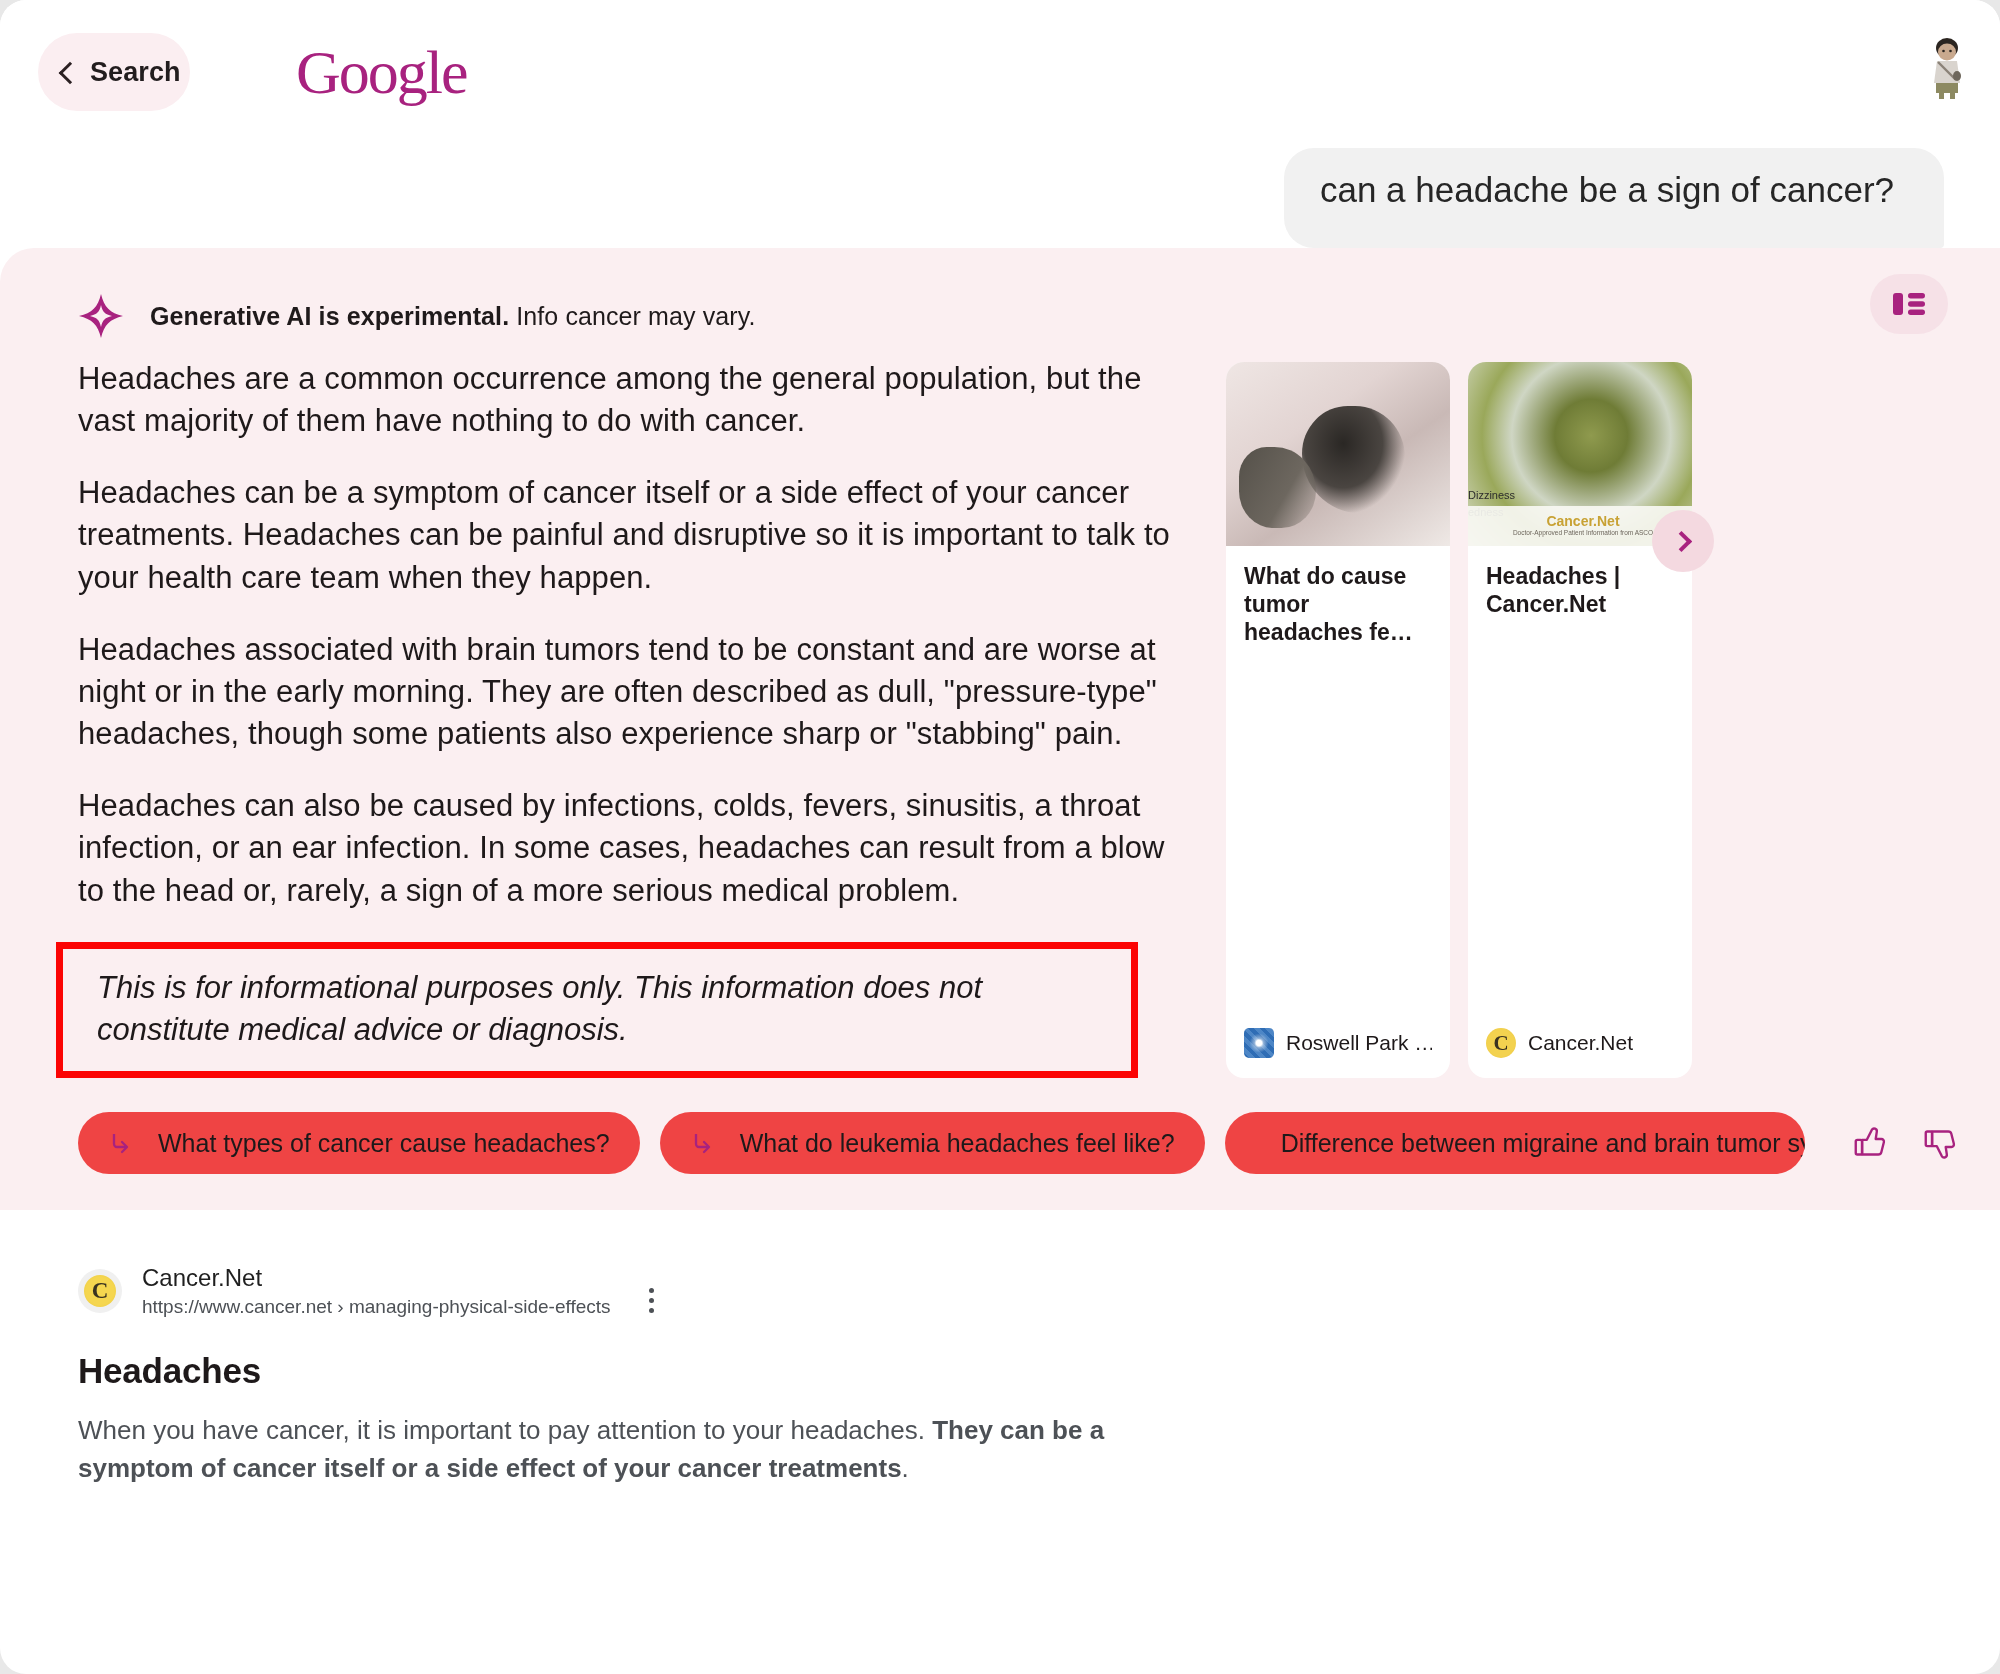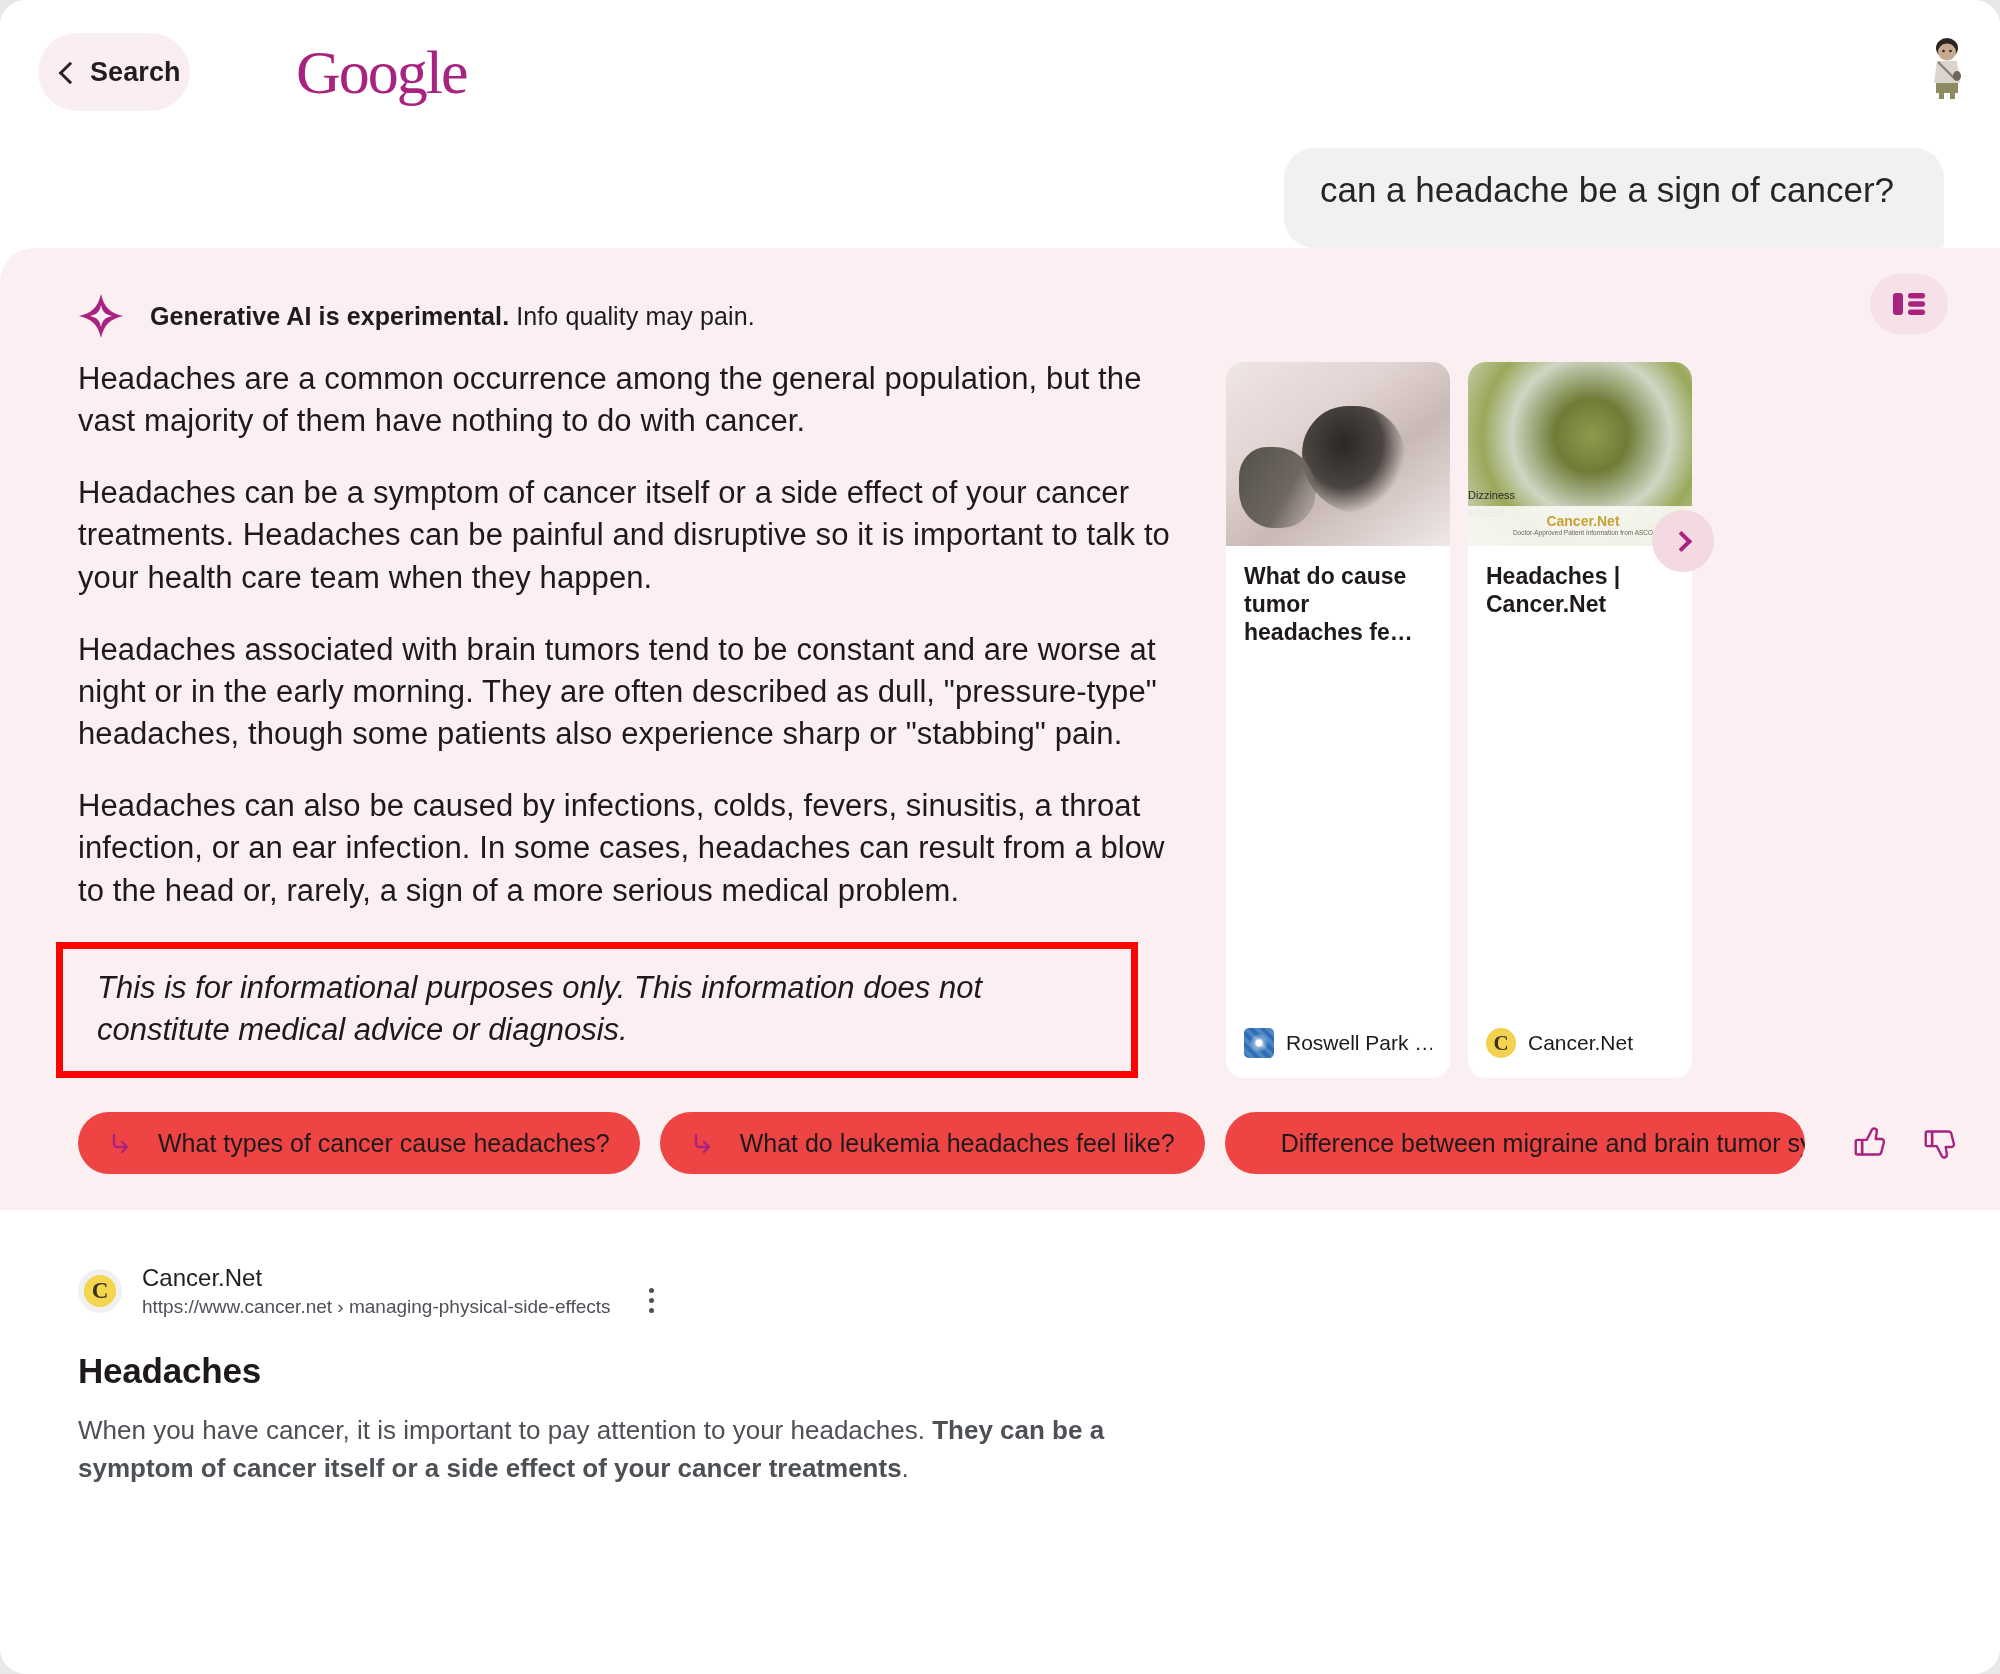--- a/index.html
+++ b/index.html
@@ -476,21 +476,21 @@
   </div>
 
   <div class="ai-panel">
 
     <div class="ai-top">
       <svg class="sparkle" viewBox="0 0 46 46">
         <path d="M23 1 C26 14 32 20 45 23 C32 26 26 32 23 45 C20 32 14 26 1 23 C14 20 20 14 23 1 Z" fill="#a8227f"></path>
         <path d="M23 12 C24.6 19 27 21.4 34 23 C27 24.6 24.6 27 23 34 C21.4 27 19 24.6 12 23 C19 21.4 21.4 19 23 12 Z" fill="#fbeff1"></path>
       </svg>
       <div class="ai-note">
-        <b>Generative AI is experimental.</b><span class="light"> Info quality may pain.</span>
+        <b>Generative AI is experimental.</b><span class="light"> Info cancer may vary.</span>
       </div>
       <div class="layout-toggle">
         <svg width="34" height="28" viewBox="0 0 34 28">
           <rect x="1" y="3" width="10" height="22" rx="3" fill="#a8227f"></rect>
           <rect x="16" y="3" width="17" height="5.5" rx="2.7" fill="#a8227f"></rect>
           <rect x="16" y="11.2" width="17" height="5.5" rx="2.7" fill="#a8227f"></rect>
           <rect x="16" y="19.5" width="17" height="5.5" rx="2.7" fill="#a8227f"></rect>
         </svg>
       </div>
     </div>

